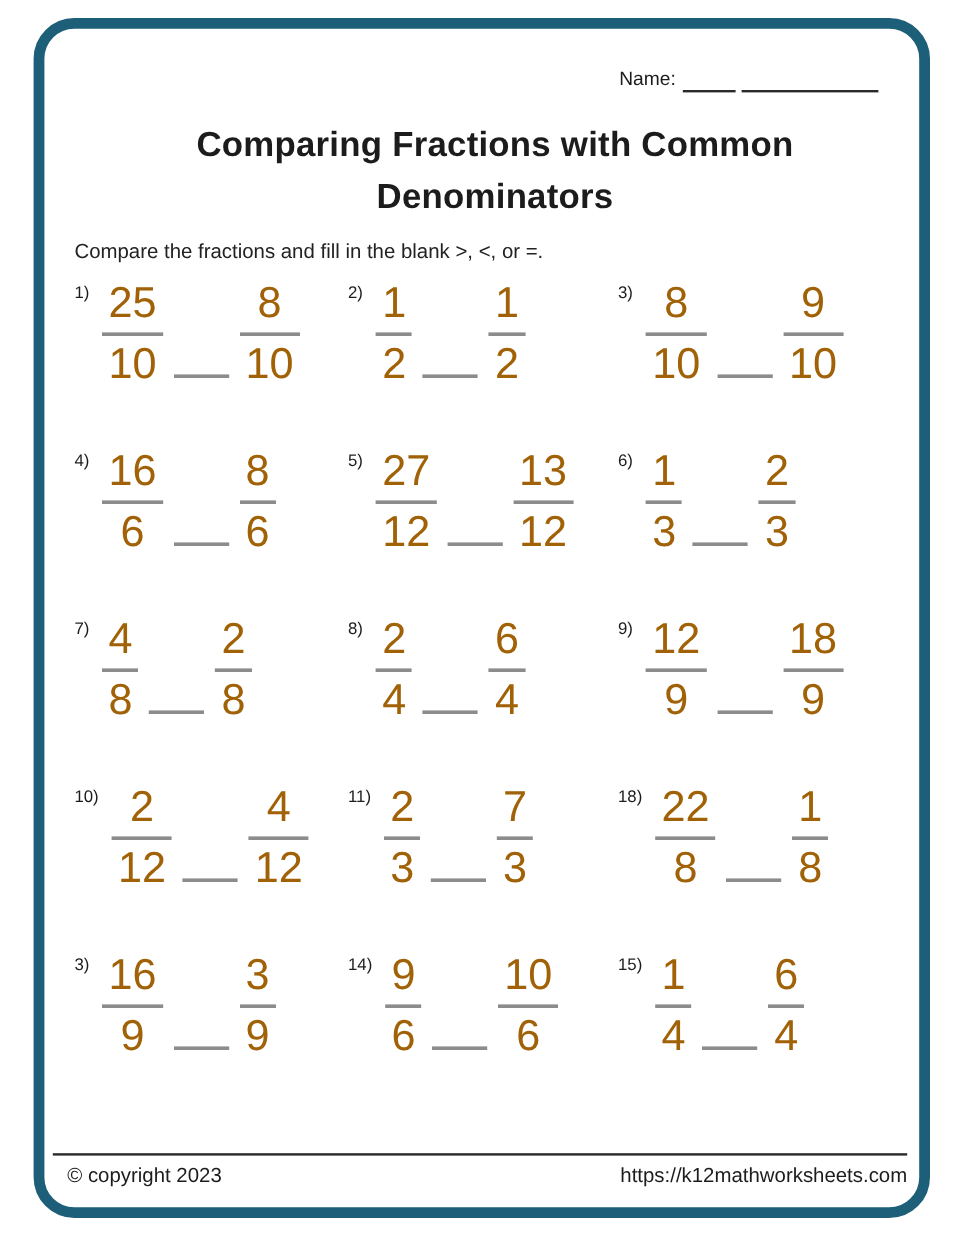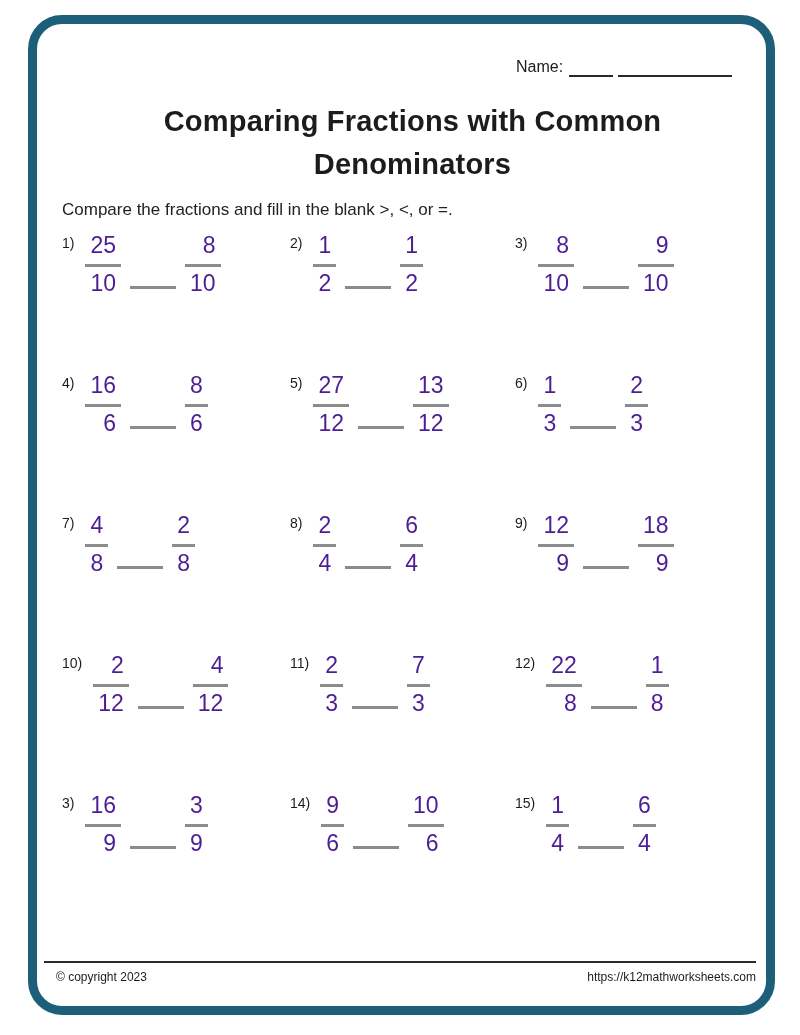--- a/index.html
+++ b/index.html
@@ -69,24 +69,24 @@
     align-items: flex-end;
   }
   .plabel {
     align-self: flex-start;
     font-size: 14px;
     margin-right: 11px;
     margin-top: 1px;
     white-space: nowrap;
   }
   .frac {
-    text-align: right;
-    font-size: 23px;
+    text-align: center;
+    font-size: 36px;
     line-height: 1;
-    color: #4c1d95;
+    color: #a16207;
   }
   .fnum { padding: 0 5px 7px; }
   .fbar { border-top: 3px solid #8c8c8c; }
   .fden { padding: 5px 5px 0; }
   .blank {
     width: 46px;
     border-bottom: 3px solid #8c8c8c;
     margin: 0 9px 6px;
     height: 10px;
     flex-shrink: 0;
@@ -98,21 +98,21 @@
     width: 712px;
     border-top: 2px solid #2b2b2b;
   }
   .footer {
     position: absolute;
     left: 56px; top: 970px;
     width: 700px;
     display: flex;
     justify-content: space-between;
     align-items: baseline;
-    font-size: 12px;
+    font-size: 17px;
     color: #1c1c1c;
   }
 </style>
 </head>
 <body>
 
 <div class="frame"></div>
 
 <div class="name-row">
   <span class="name-label">Name:</span>
@@ -288,21 +288,21 @@
     </div>
     <div class="blank"></div>
     <div class="frac">
       <div class="fnum">7</div>
       <div class="fbar"></div>
       <div class="fden">3</div>
     </div>
   </div>
 
   <div class="problem">
-    <span class="plabel">12)</span>
+    <span class="plabel">18)</span>
     <div class="frac">
       <div class="fnum">22</div>
       <div class="fbar"></div>
       <div class="fden">8</div>
     </div>
     <div class="blank"></div>
     <div class="frac">
       <div class="fnum">1</div>
       <div class="fbar"></div>
       <div class="fden">8</div>

